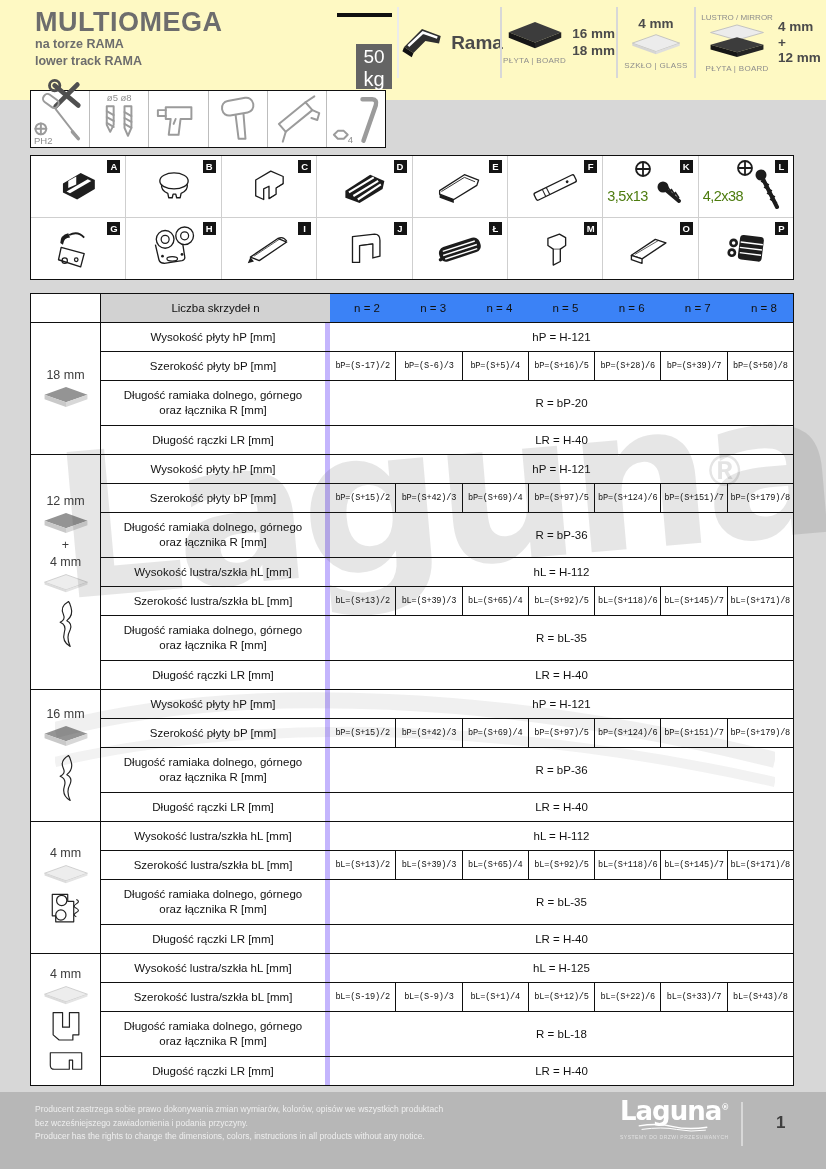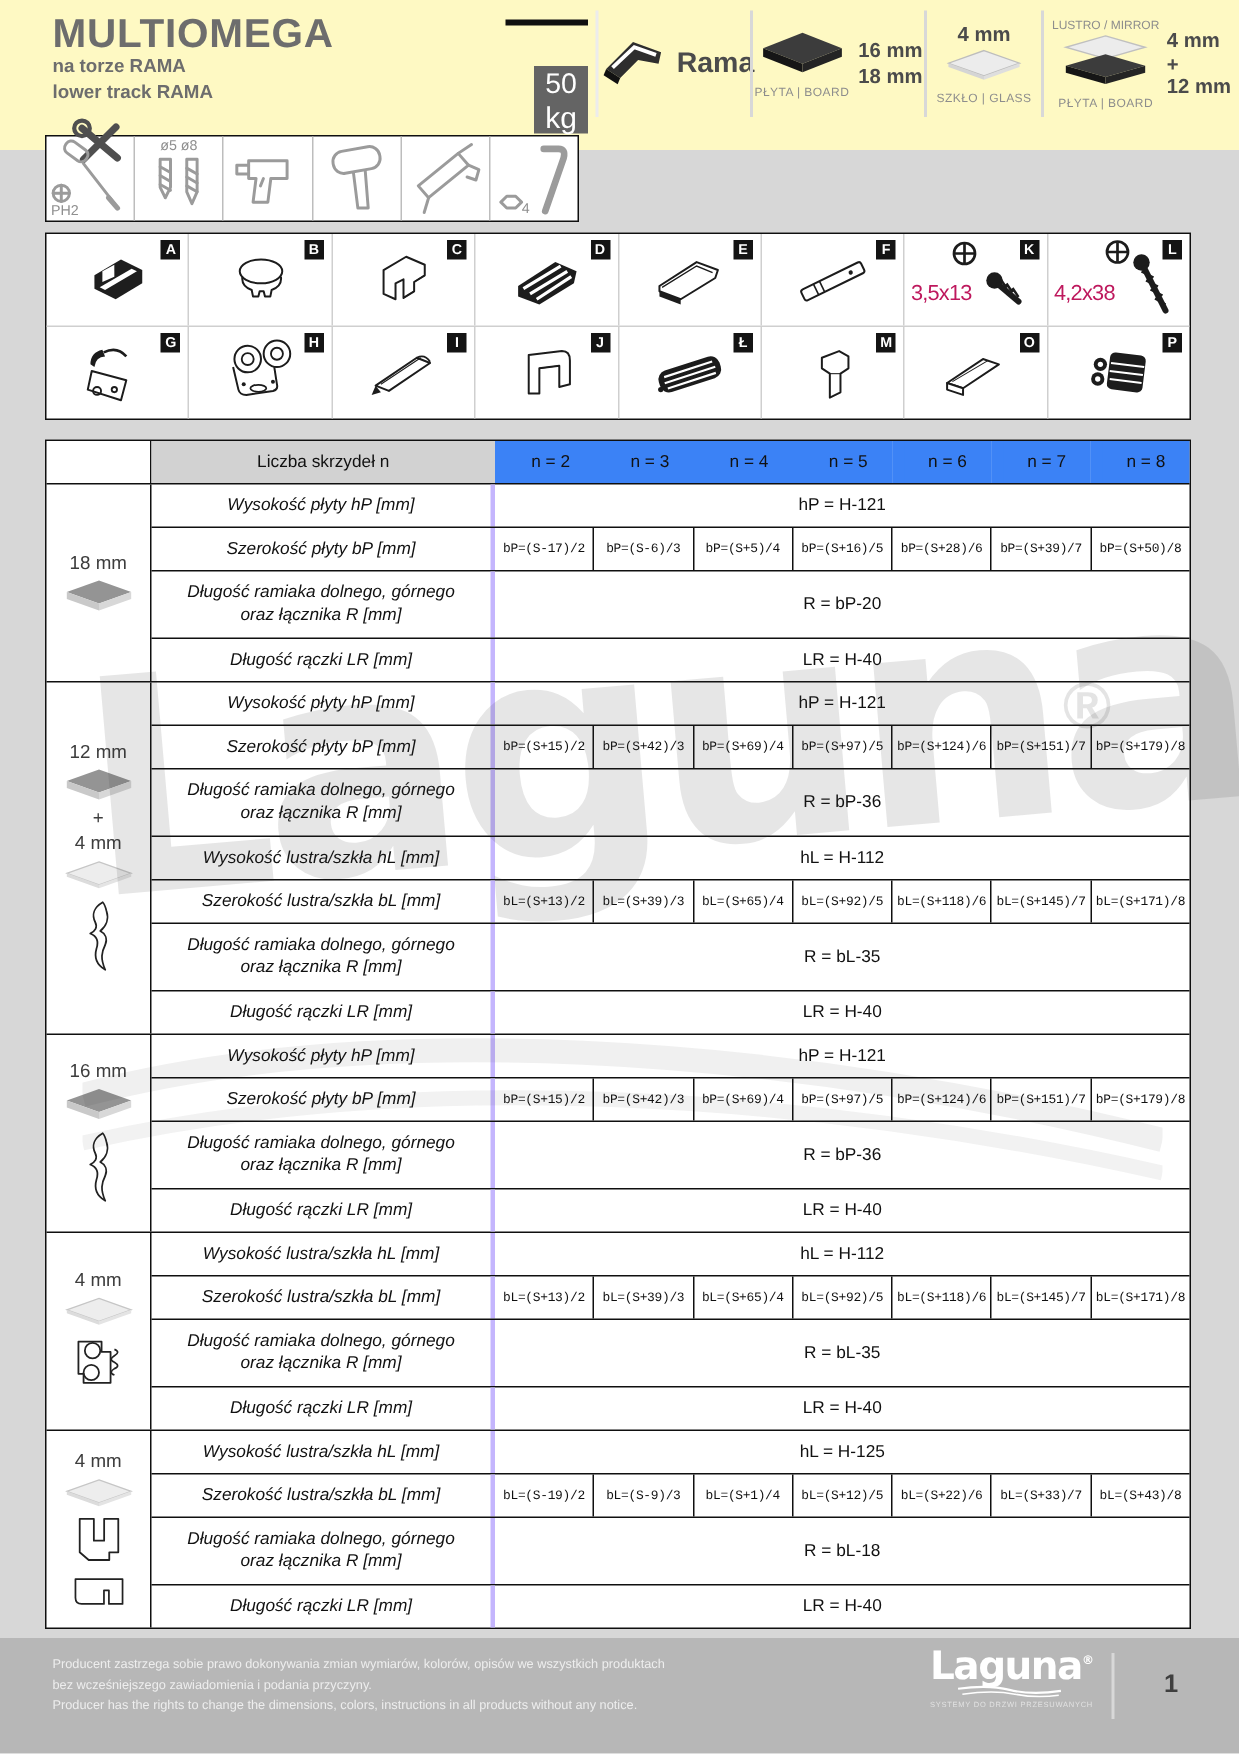--- a/index.html
+++ b/index.html
@@ -45,40 +45,40 @@
   .parts-box{position:absolute;left:30px;top:155px;width:764px;height:125px;background:#fff;
              border:1.5px solid #0f0f0f;display:flex;flex-direction:column;box-sizing:border-box;}
   .parts-row{flex:1;display:flex;}
   .parts-row + .parts-row{border-top:1px solid #cfcfcf;}
   .part-cell{flex:1;position:relative;border-left:1px solid #cfcfcf;}
   .part-cell:first-child{border-left:none;}
   .part-cell > svg{position:absolute;left:50%;top:52%;transform:translate(-50%,-50%);width:62px;height:48px;}
   .part-cell.screw > svg{left:50%;top:50%;width:86px;height:56px;}
   .part-badge{position:absolute;top:4px;right:5px;width:13px;height:13px;background:#141414;color:#fff;
               font-size:9.5px;font-weight:bold;display:flex;align-items:center;justify-content:center;}
-  .part-size{position:absolute;left:4px;bottom:13px;font-size:14.5px;color:#be185d;letter-spacing:-.5px;}
+  .part-size{position:absolute;left:4px;bottom:13px;font-size:14.5px;color:#4d7c0f;letter-spacing:-.5px;}
   
   .spec-table{position:absolute;left:30px;top:293px;width:764px;background:#fff;
               border:1.5px solid #0f0f0f;box-sizing:border-box;}
   .t-header{display:flex;height:28px;}
   .th-side{width:70px;border-right:1px solid #0f0f0f;box-sizing:border-box;}
   .th-label{width:229px;background:#d2d2d2;display:flex;align-items:center;justify-content:center;
             font-size:11.5px;box-sizing:border-box;}
   .th-col{flex:1;background:#3b82f6;border-left:8px solid #3b82f6;display:flex;align-items:center;
           justify-content:center;font-size:11.5px;box-sizing:border-box;}
   .t-section{display:flex;border-top:1.5px solid #0f0f0f;}
   .ts-side{width:70px;border-right:1px solid #0f0f0f;display:flex;flex-direction:column;align-items:center;
            justify-content:center;gap:3px;box-sizing:border-box;padding:3px 0;}
   .ts-text{font-size:12.5px;color:#3d3d3d;}
   .ts-rows{flex:1;display:flex;flex-direction:column;}
   .t-row{display:flex;height:28px;border-top:1px solid #0f0f0f;}
   .t-row:first-child{border-top:none;}
   .t-row.tall{height:44px;}
-  .tr-label{width:229px;border-right:3px solid #c4b5fd;display:flex;align-items:center;justify-content:center;
-            text-align:center;font-size:11.5px;padding:0 14px;box-sizing:border-box;line-height:1.3;font-style:italic;}
+  .tr-label{width:229px;border-right:5px solid #c4b5fd;display:flex;align-items:center;justify-content:center;
+            text-align:center;font-size:11.5px;padding:0 14px;box-sizing:border-box;line-height:1.3;}
   .tr-span{flex:1;display:flex;align-items:center;justify-content:center;font-size:11.5px;}
   .tr-cells{flex:1;display:flex;font-family:Liberation Mono, monospace;}
   .tr-cell{flex:1;border-left:1px solid #0f0f0f;display:flex;align-items:center;justify-content:center;
            font-size:8.6px;letter-spacing:-.2px;white-space:nowrap;}
   .tr-cell:first-child{border-left:none;}
   
   .watermark{position:absolute;left:55px;top:400px;width:720px;height:400px;pointer-events:none;z-index:6;}
   .wm-text{position:absolute;left:0;top:30px;font-size:200px;font-weight:bold;line-height:1;
            color:rgba(50,50,50,.12);transform:rotate(-5deg);transform-origin:left center;letter-spacing:-8px;
            font-family:"DejaVu Sans",sans-serif;}

